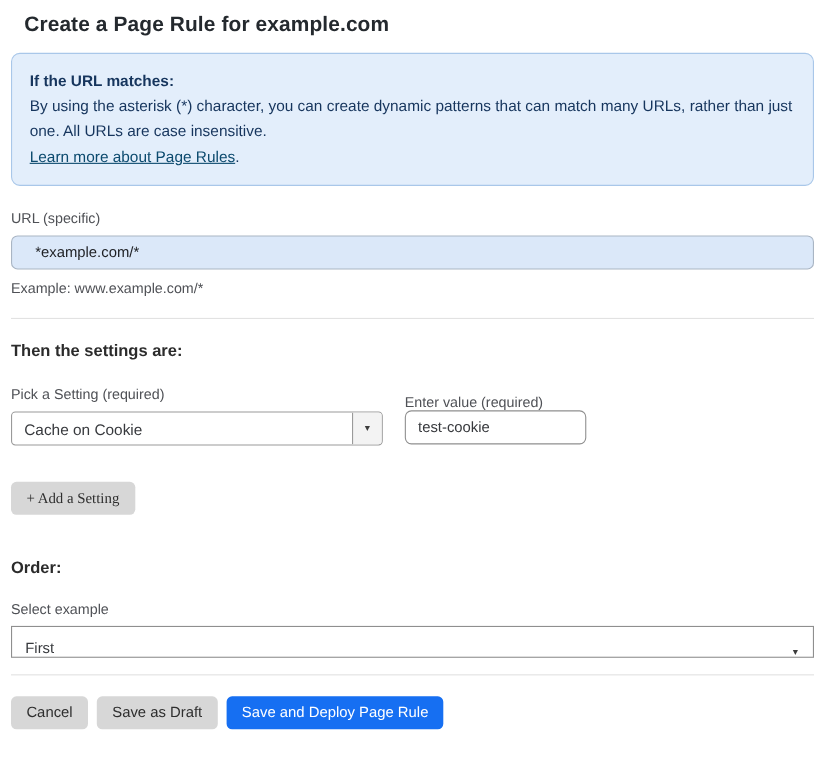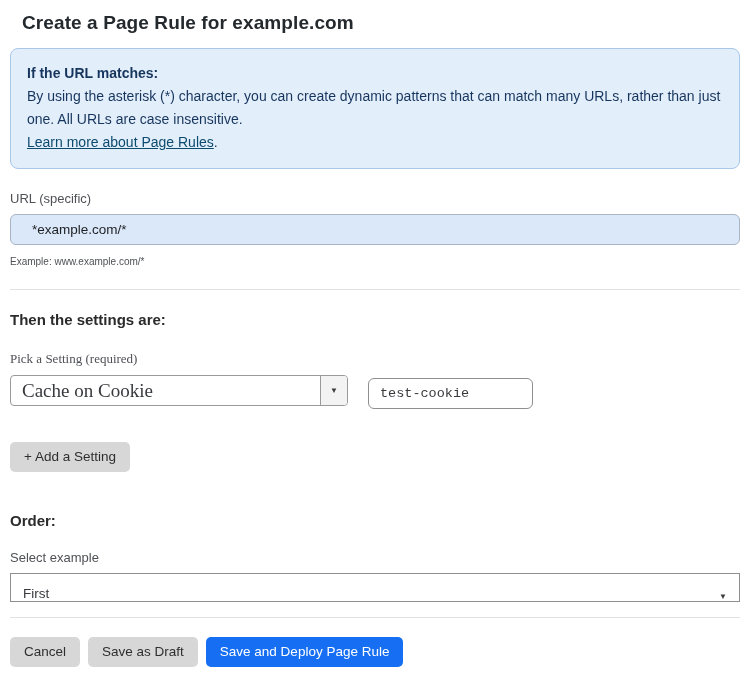--- a/index.html
+++ b/index.html
@@ -33,21 +33,21 @@
   .info-box .info-heading { font-weight: 700; }
   .info-box .info-link {
     color: #0c4a6e;
     text-decoration: underline;
     cursor: pointer;
   }
   .info-box .info-link-suffix { color: #16355d; }
 
   
   .field-label { font-size: 13px; color: #4f5156; }
-  .helper-text { font-size: 10px; color: #4f5156; line-height: 20px; }
+  .helper-text { font-size: 13px; color: #4f5156; line-height: 20px; }
 
   .url-label { margin: 22px 0 8px 0; }
   .url-input {
     display: block;
     width: 730px;
     height: 31px;
     background: #dbe8f9;
     border: 1px solid #a9b5c4;
     border-radius: 6px;
     padding: 0 21px;
@@ -66,83 +66,83 @@
 
   .section-heading {
     font-size: 15px;
     font-weight: 700;
     color: #2b2b2b;
     margin-top: 21px;
   }
 
   
   .settings-row { display: flex; margin-top: 23px; }
-  .settings-col-left { width: 338px; font-family: Liberation Serif, serif; }
+  .settings-col-left { width: 338px; }
   .settings-col-right { margin-left: 20px; margin-top: 7px; }
 
   .setting-select {
     margin-top: 8px;
     width: 338px;
     height: 31px;
     display: flex;
     align-items: stretch;
     border: 1px solid #9a9a9a;
     border-radius: 4px;
     background: #ffffff;
     cursor: pointer;
     overflow: hidden;
   }
   .setting-select .select-value {
     flex: 1;
     display: flex;
     align-items: center;
     padding: 0 11px;
-    font-size: 19px;
+    font-size: 14px;
     color: #37393d;
   }
   .setting-select .select-arrow-box {
     width: 27px;
     border-left: 1px solid #9a9a9a;
     background: #f3f3f3;
     display: flex;
     align-items: center;
     justify-content: center;
   }
   .arrow-glyph { font-size: 8px; color: #3c3c3c; line-height: 1; }
 
   .value-input {
     display: block;
-    margin-top: 20px;
+    margin-top: 0;
     width: 165px;
     height: 31px;
     background: #ffffff;
     border: 1px solid #8f8f8f;
     border-radius: 6px;
     padding: 0 11px;
     font-size: 13.5px;
     color: #37393d;
-    font-family: Liberation Mono, monospace;
+    font-family: Liberation Sans, sans-serif;
     outline: none;
   }
 
   .btn {
     display: inline-block;
     border: none;
     border-radius: 5px;
     font-size: 13.5px;
     font-family: "Liberation Sans", "DejaVu Sans", sans-serif;
     padding: 0 14px;
     height: 30px;
     line-height: 30px;
     cursor: pointer;
   }
   .btn-gray { background: #d7d7d7; color: #2e2e2e; }
   .btn-primary { background: #166ff2; color: #ffffff; }
 
-  .add-setting-btn { margin-top: 33px; }
+  .add-setting-btn { margin-top: 33px; font-family: Liberation Serif, serif; }
 
   .order-heading { margin-top: 40px; }
   .order-label { margin: 21px 0 8px 0; }
   .order-select {
     width: 730px;
     height: 29px;
     border: 1px solid #8f8f8f;
     border-radius: 0;
     background: #ffffff;
     display: flex;
@@ -185,20 +185,21 @@
     <div class="settings-col-left">
       <div class="field-label">Pick a Setting (required)</div>
       <div class="setting-select">
         <div class="select-value">Cache on Cookie</div>
         <div class="select-arrow-box">
           <span class="arrow-glyph">▼</span>
         </div>
       </div>
     </div>
     <div class="settings-col-right">
+      <div class="field-label">Enter value (required)</div>
       <input class="value-input" type="text" value="test-cookie" style="">
     </div>
   </div>
 
   <button class="btn btn-gray add-setting-btn">+ Add a Setting</button>
 
   <h2 class="section-heading order-heading">Order:</h2>
 
   <div class="field-label order-label">Select example</div>
   <div class="order-select">

